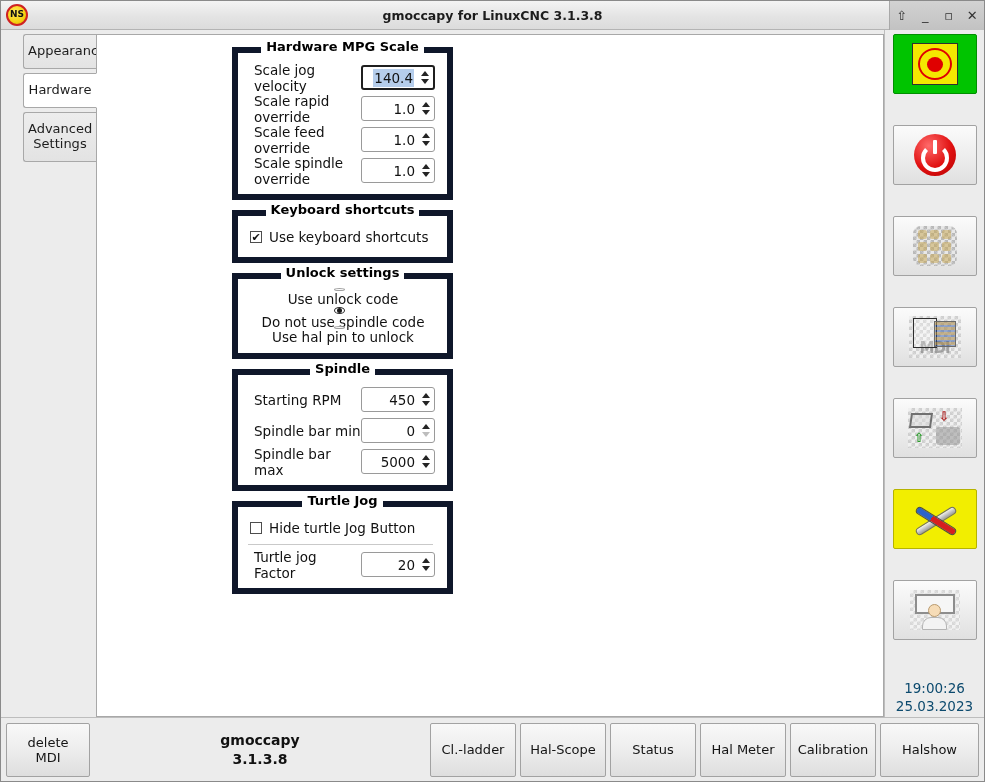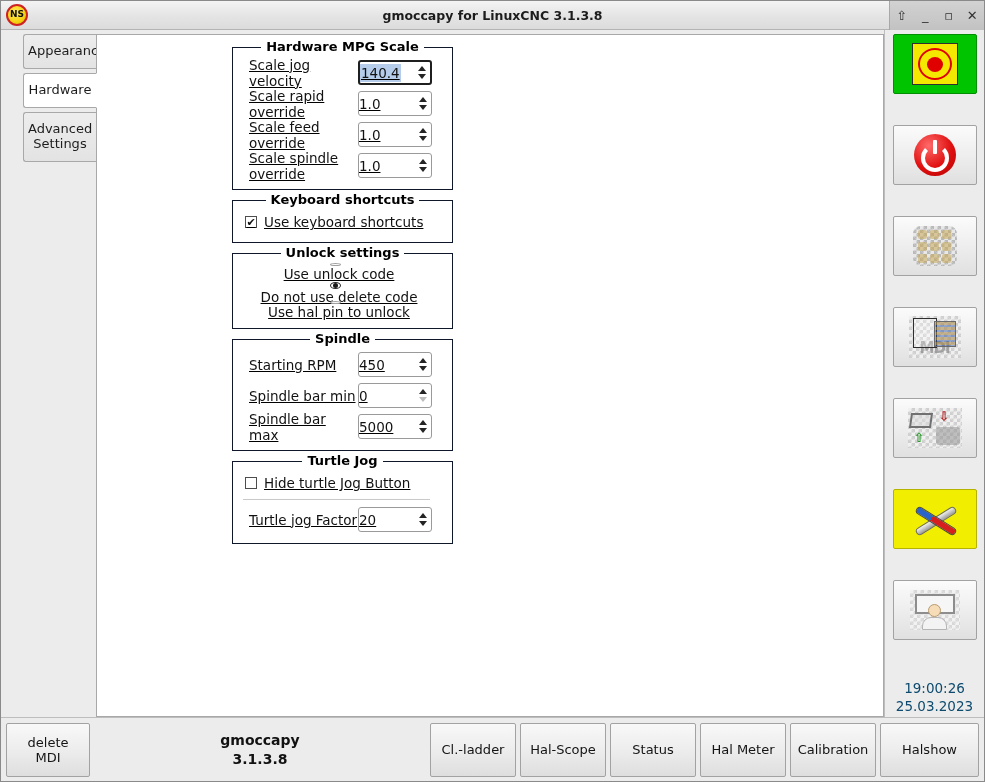--- a/index.html
+++ b/index.html
@@ -129,24 +129,23 @@
     position: absolute;
     top: -8px; left: 0; right: 0;
     text-align: center;
     font-weight: bold;
     font-size: 13px;
     color: #000;
     pointer-events: none;
   }
   .frame-legend span { background: #ffffff; padding: 0 5px; }
   .frame-box {
-    border: 1px solid #0f172a;
-    padding: 9px 20px 8px 8px;
+    border: 6px solid #0f172a;
+    padding: 9px 12px 8px 8px;
     margin-top: 7px;
-    text-decoration: underline;
   }
 
   .row {
     display: flex; align-items: center;
     height: 31px;
   }
   .row-label { flex: 1; font-size: 13.5px; color: #111; padding-left: 8px; }
 
   
   .spin {
@@ -155,21 +154,21 @@
     width: 74px; height: 25px;
     border: 1px solid #9a9a9a;
     border-radius: 3px;
     background: #fff;
   }
   .spin.focused {
     border: 2px solid #1f1f1f;
   }
   .spin-val {
     flex: 1;
-    display: flex; align-items: center; 
+    display: flex; align-items: center; justify-content: flex-end;
     padding-right: 5px;
     font-size: 13.5px;
     color: #111;
     overflow: hidden;
     white-space: nowrap;
   }
   .spin-val .sel {
     background: #b5cdeb;
     padding: 1px 1px;
   }
@@ -561,21 +560,21 @@
           <div class="frame-legend">
             <span>Unlock settings</span>
           </div>
           <div class="frame-box">
             <div class="radio-row">
               <span class="radio"></span>
               <span class="radio-label">Use unlock code</span>
             </div>
             <div class="radio-row">
               <span class="radio on"></span>
-              <span class="radio-label">Do not use delete code</span>
+              <span class="radio-label">Do not use spindle code</span>
             </div>
             <div class="radio-row">
               <span class="radio"></span>
               <span class="radio-label">Use hal pin to unlock</span>
             </div>
           </div>
         </div>
 
         <div class="frame">
           <div class="frame-legend">

